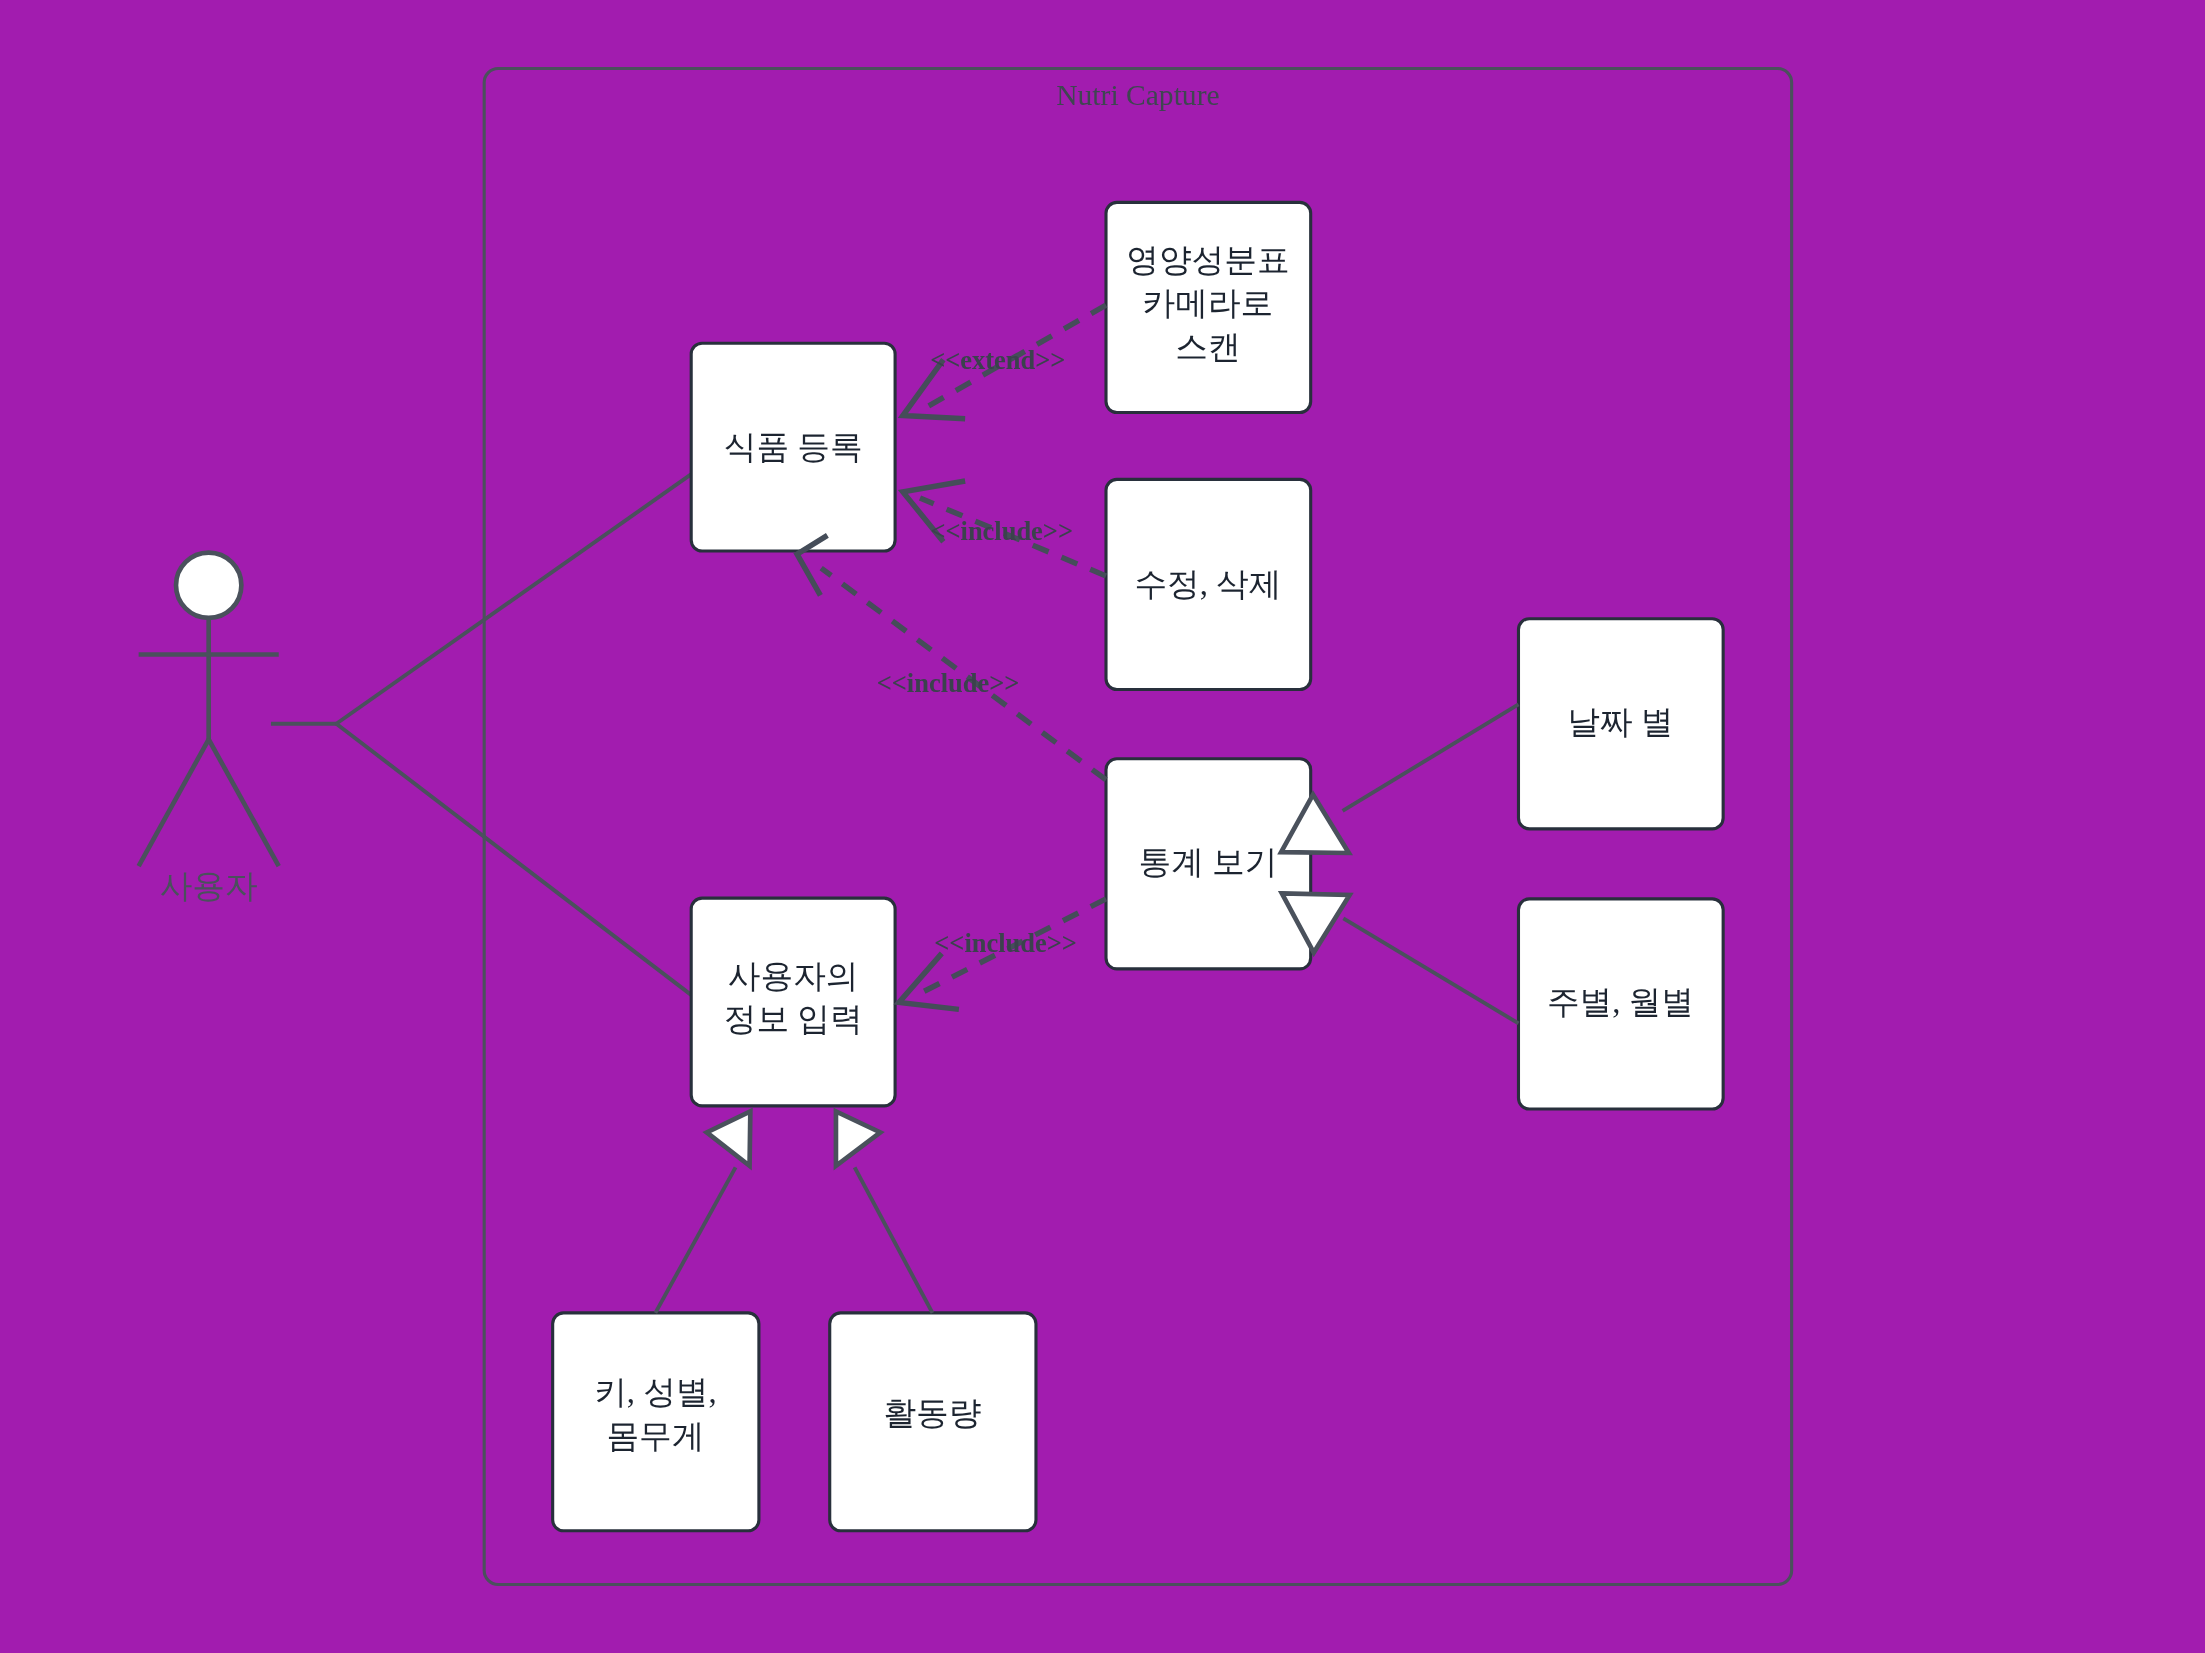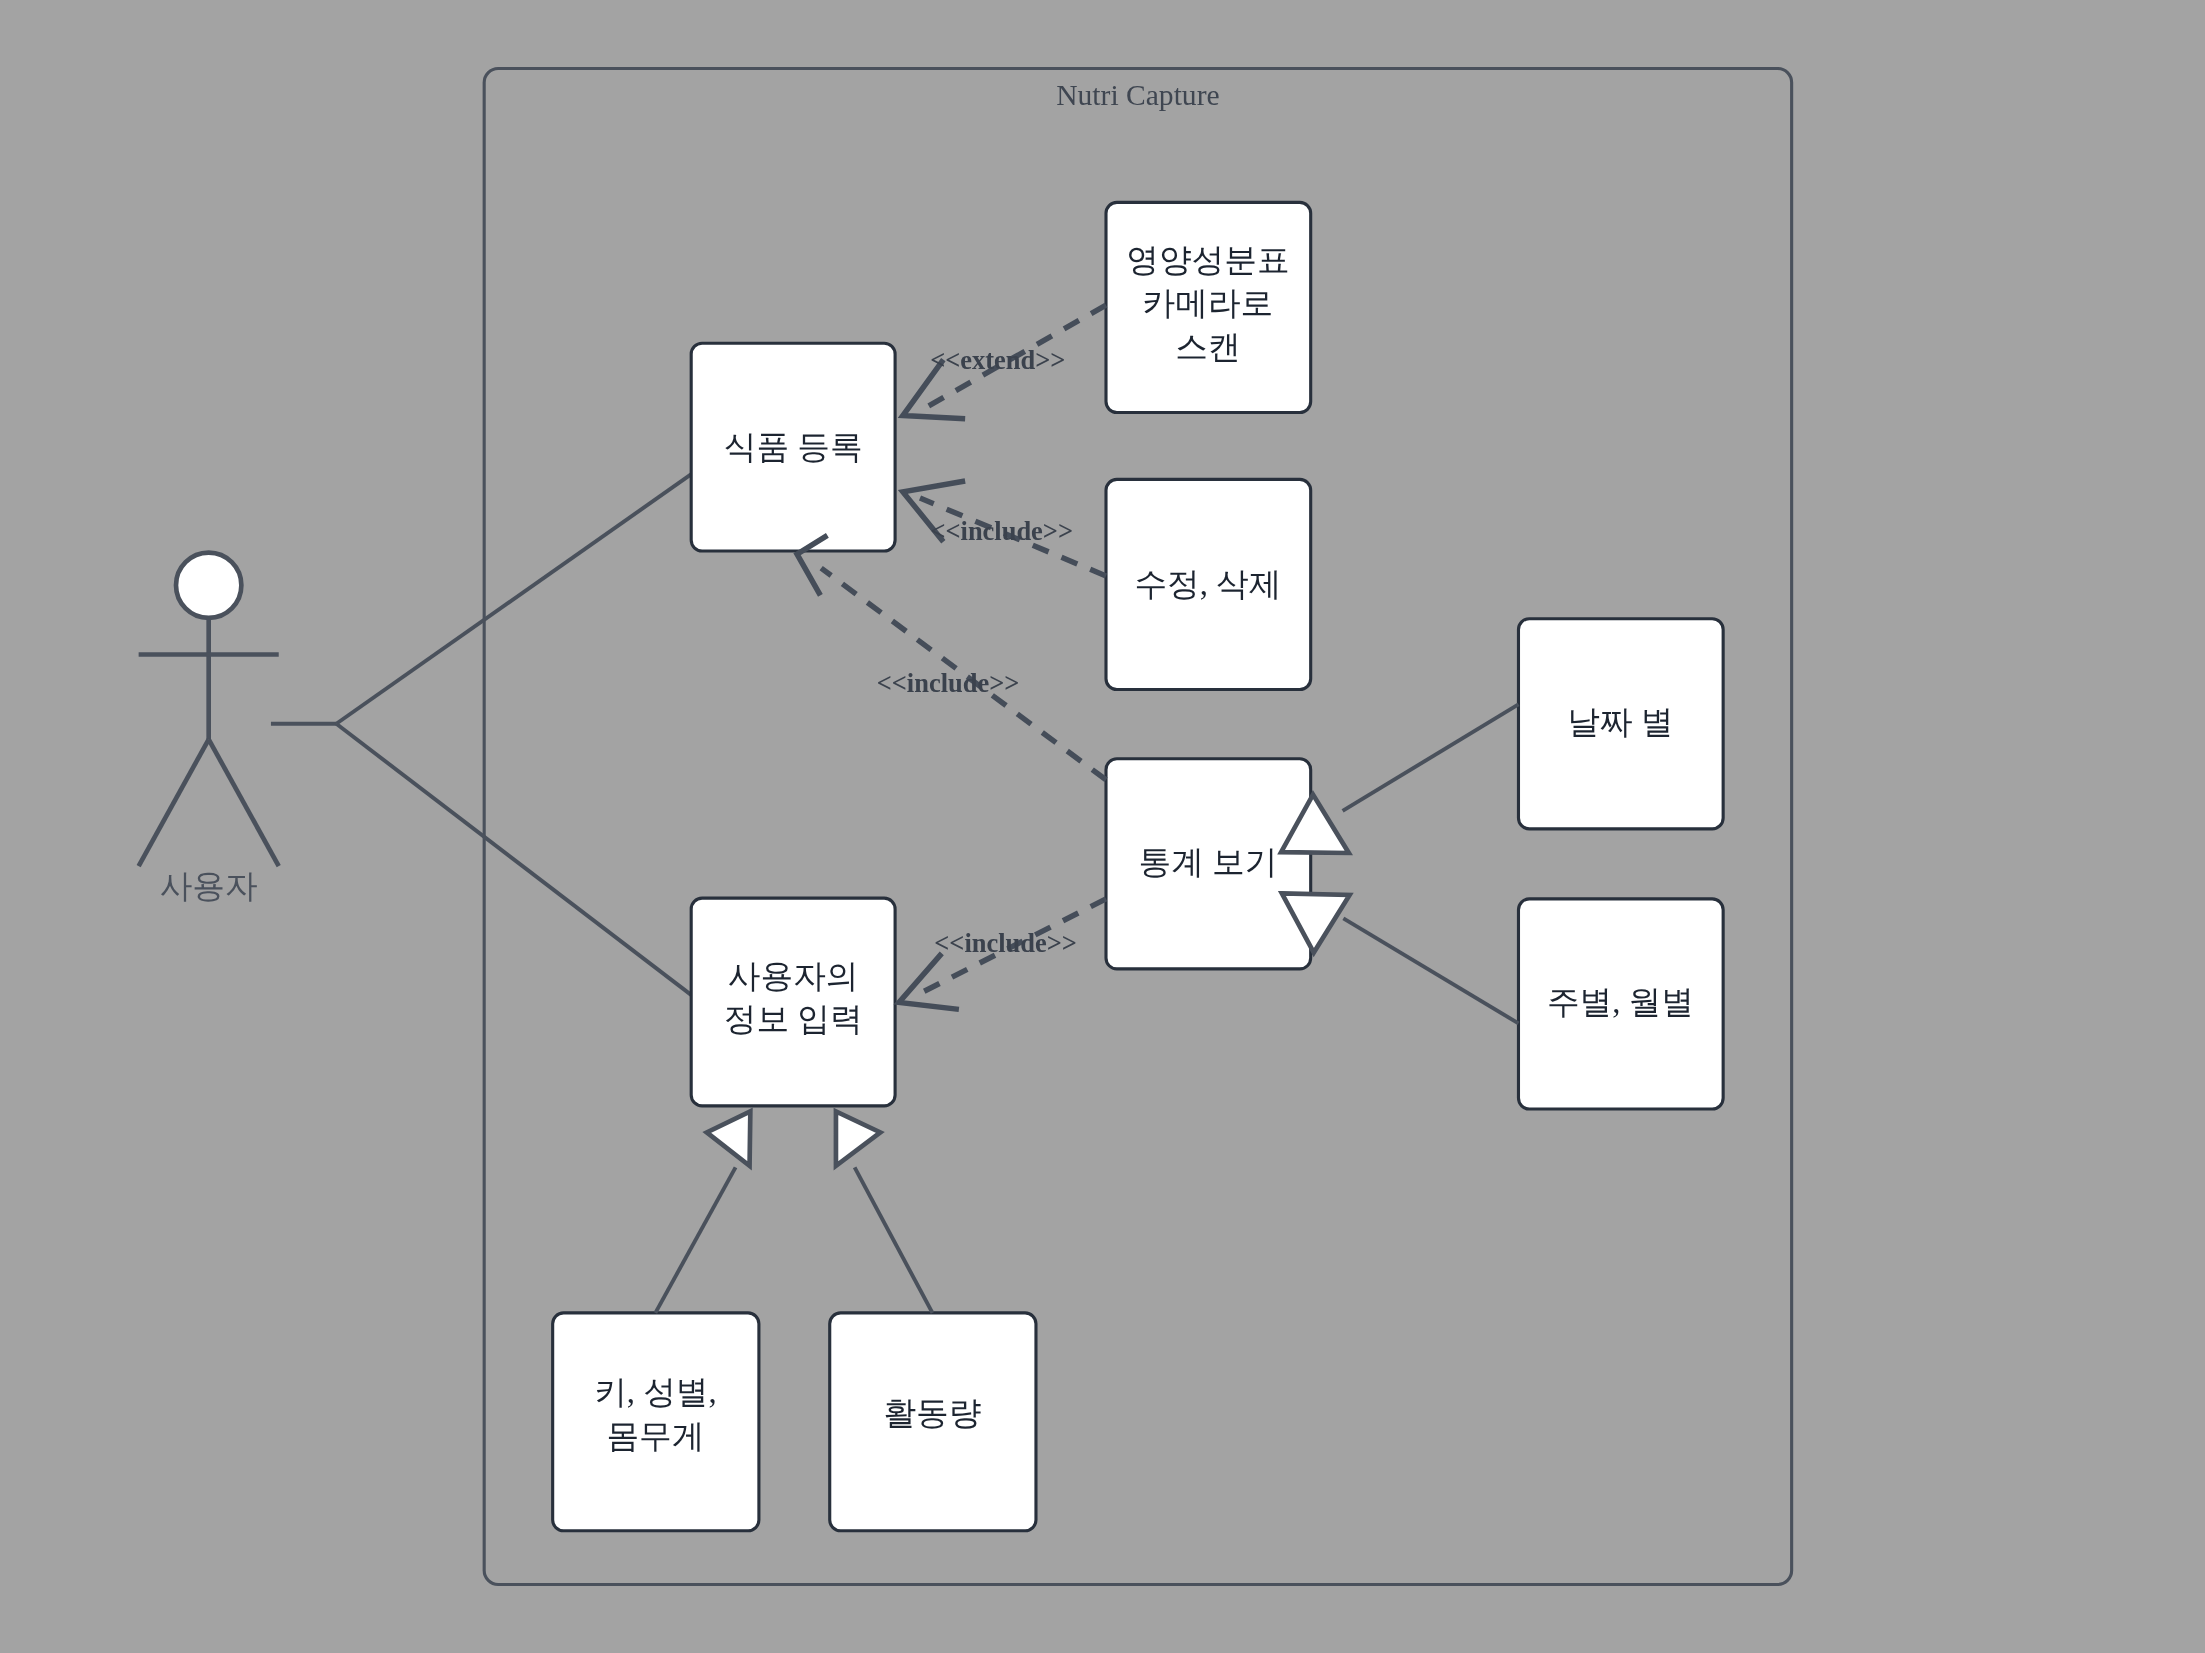--- a/index.html
+++ b/index.html
@@ -10,21 +10,21 @@
   body {
     width: 2205px;
     height: 1653px;
     overflow: hidden;
     font-family: "Liberation Serif", serif;
   }
   #diagram-root {
     position: relative;
     width: 2205px;
     height: 1653px;
-    background: #a3a3a3;
+    background: #a21caf;
   }
   svg#uml-svg {
     position: absolute;
     top: 0;
     left: 0;
     width: 2205px;
     height: 1653px;
     display: block;
   }
   .boundary-rect {

